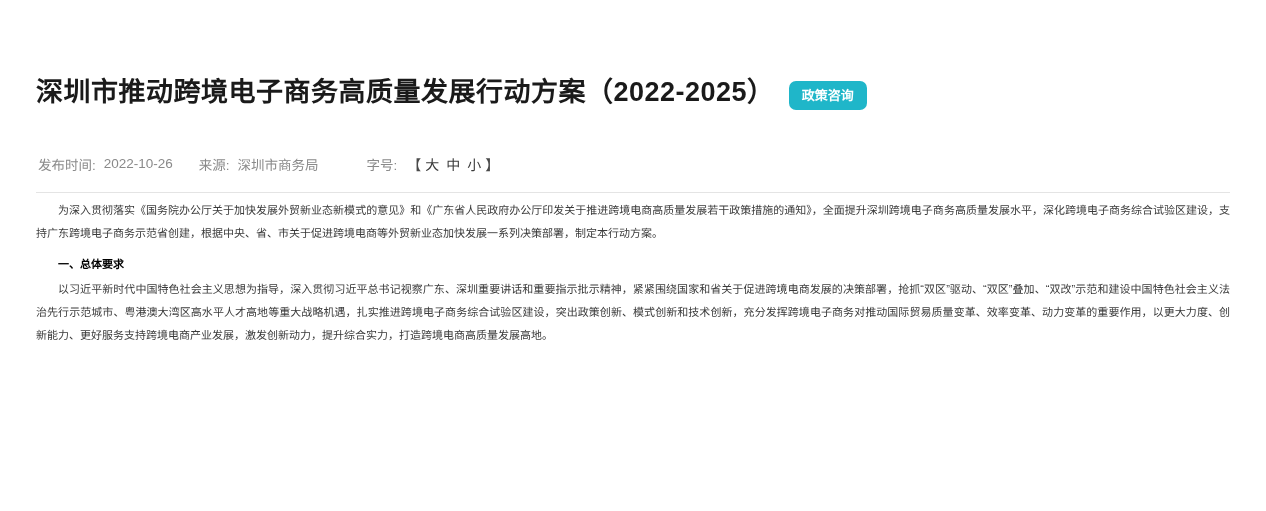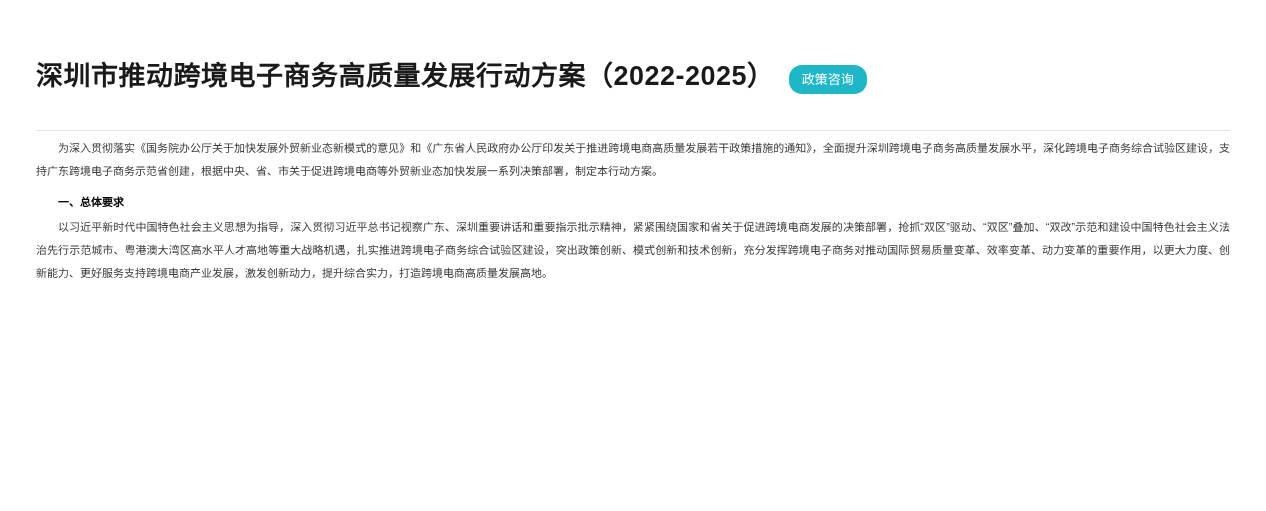--- a/index.html
+++ b/index.html
@@ -12,21 +12,21 @@
     height: 511px;
     font-family: "Liberation Sans", "DejaVu Sans", sans-serif;
     color: #333333;
     overflow: hidden;
   }
   .page {
     position: relative;
     width: 1266px;
     height: 511px;
     box-sizing: border-box;
-    padding: 0 36px;
+    padding: 16px 36px;
   }
   .title-row {
     display: flex;
     align-items: center;
     padding-top: 42px;
     gap: 14px;
   }
   .doc-title {
     font-size: 27px;
     font-weight: bold;
@@ -35,23 +35,24 @@
     line-height: 1.25;
     white-space: nowrap;
   }
   .policy-tag {
     display: inline-block;
     background: #1fb6c9;
     color: #ffffff;
     font-size: 13px;
     line-height: 1;
     padding: 8px 13px;
-    border-radius: 13px;
+    border-radius: 7px;
     white-space: nowrap;
     margin-top: 6px;
+    font-weight: bold;
   }
   .meta-row {
     display: flex;
     align-items: center;
     margin-top: 26px;
     font-size: 13.5px;
     color: #7b7b7b;
     padding-left: 2px;
   }
   .meta-item { white-space: nowrap; }
@@ -101,20 +102,34 @@
 </head>
 <body>
 
 <div class="page">
 
   <div class="title-row">
     <h1 class="doc-title">深圳市推动跨境电子商务高质量发展行动方案（2022-2025）</h1>
     <span class="policy-tag">政策咨询</span>
   </div>
 
+  <div class="meta-row">
+    <span class="meta-item meta-label">发布时间:</span>
+    <span style="width:8px"></span>
+    <span class="meta-item meta-value">2022-10-26</span>
+    <span class="meta-gap-1"></span>
+    <span class="meta-item meta-label">来源:</span>
+    <span style="width:8px"></span>
+    <span class="meta-item meta-value">深圳市商务局</span>
+    <span class="meta-gap-2"></span>
+    <span class="meta-item meta-label">字号:</span>
+    <span class="fontsize-group">
+      <span class="fs-bracket">【</span><span class="fs-opt">大</span><span class="fs-opt">中</span><span class="fs-opt">小</span><span class="fs-bracket">】</span>
+    </span>
+  </div>
 
   <div class="divider"></div>
 
   <div class="content">
     <p class="body-para">为深入贯彻落实《国务院办公厅关于加快发展外贸新业态新模式的意见》和《广东省人民政府办公厅印发关于推进跨境电商高质量发展若干政策措施的通知》，全面提升深圳跨境电子商务高质量发展水平，深化跨境电子商务综合试验区建设，支持广东跨境电子商务示范省创建，根据中央、省、市关于促进跨境电商等外贸新业态加快发展一系列决策部署，制定本行动方案。</p>
     <p class="heading">一、总体要求</p>
     <p class="body-para">以习近平新时代中国特色社会主义思想为指导，深入贯彻习近平总书记视察广东、深圳重要讲话和重要指示批示精神，紧紧围绕国家和省关于促进跨境电商发展的决策部署，抢抓“双区”驱动、“双区”叠加、“双改”示范和建设中国特色社会主义法治先行示范城市、粤港澳大湾区高水平人才高地等重大战略机遇，扎实推进跨境电子商务综合试验区建设，突出政策创新、模式创新和技术创新，充分发挥跨境电子商务对推动国际贸易质量变革、效率变革、动力变革的重要作用，以更大力度、创新能力、更好服务支持跨境电商产业发展，激发创新动力，提升综合实力，打造跨境电商高质量发展高地。</p>
   </div>
 
 </div>

